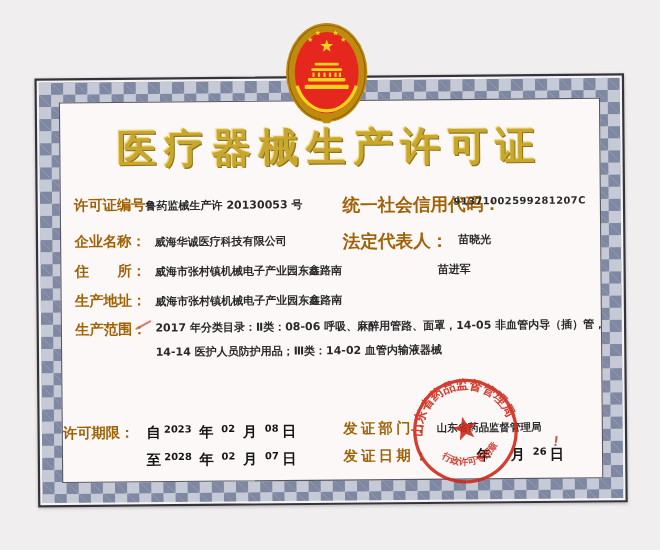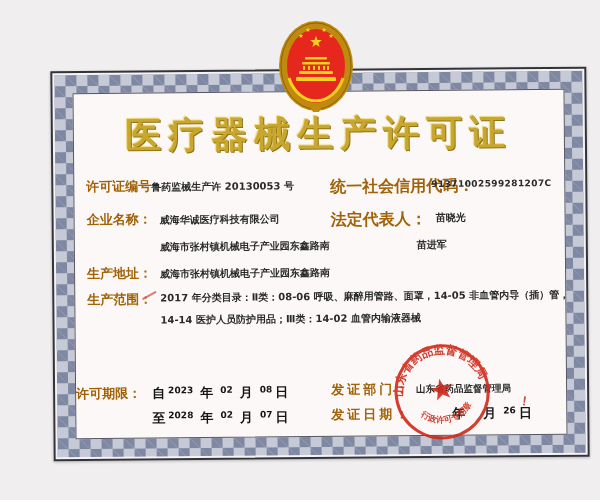--- a/index.html
+++ b/index.html
@@ -1,21 +1,21 @@
 <!DOCTYPE html>
 <html><head>
 <meta charset="utf-8">
 <style>
   html,body{margin:0;padding:0;}
   body{
     width:600px;height:500px;position:relative;overflow:hidden;
     background:#f0eeef;
     font-family:"Liberation Sans", sans-serif;
   }
-  .page{position:absolute;inset:0;margin-left:19px;}
+  .page{position:absolute;inset:0;}
 
   
   .certificate{
     position:absolute;left:33px;top:69px;width:536px;height:390px;
     box-sizing:border-box;
     background:#f6f3f4;
     border:2px solid #33333b;
     padding:2px;
     transform:rotate(-0.5deg);
     box-shadow:0 1px 3px rgba(0,0,0,.25);
@@ -91,20 +91,21 @@
         <span class="lbl" style="left:12px;top:84px;">许可证编号：</span>
         <span class="val" style="left:77px;top:87px;">鲁药监械生产许 20130053 号</span>
         <span class="lbl r" style="left:256px;top:85px;">统一社会信用代码：</span>
         <span class="val code" style="left:357px;top:88px;">91371002599281207C</span>
 
         <span class="lbl" style="left:12px;top:117px;">企业名称：</span>
         <span class="val" style="left:85px;top:120px;">威海华诚医疗科技有限公司</span>
         <span class="lbl r" style="left:256px;top:118px;">法定代表人：</span>
         <span class="val" style="left:361px;top:120px;">苗晓光</span>
 
+        <span class="lbl" style="left:12px;top:144px;">住　　所：</span>
         <span class="val" style="left:85px;top:147px;">威海市张村镇机械电子产业园东鑫路南</span>
         <span class="val" style="left:342px;top:147px;text-align:center;">苗进军</span>
 
         <span class="lbl" style="left:12px;top:171px;">生产地址：</span>
         <span class="val" style="left:85px;top:174px;">威海市张村镇机械电子产业园东鑫路南</span>
 
         <span class="lbl" style="left:12px;top:197px;">生产范围：</span>
         <span class="ink-slash"></span>
         <span class="val" style="left:85px;top:198px;">2017 年分类目录：Ⅱ类：08-06 呼吸、麻醉用管路、面罩，14-05 非血管内导（插）管，</span>
         <span class="val" style="left:85px;top:220px;">14-14 医护人员防护用品；Ⅲ类：14-02 血管内输液器械</span>

